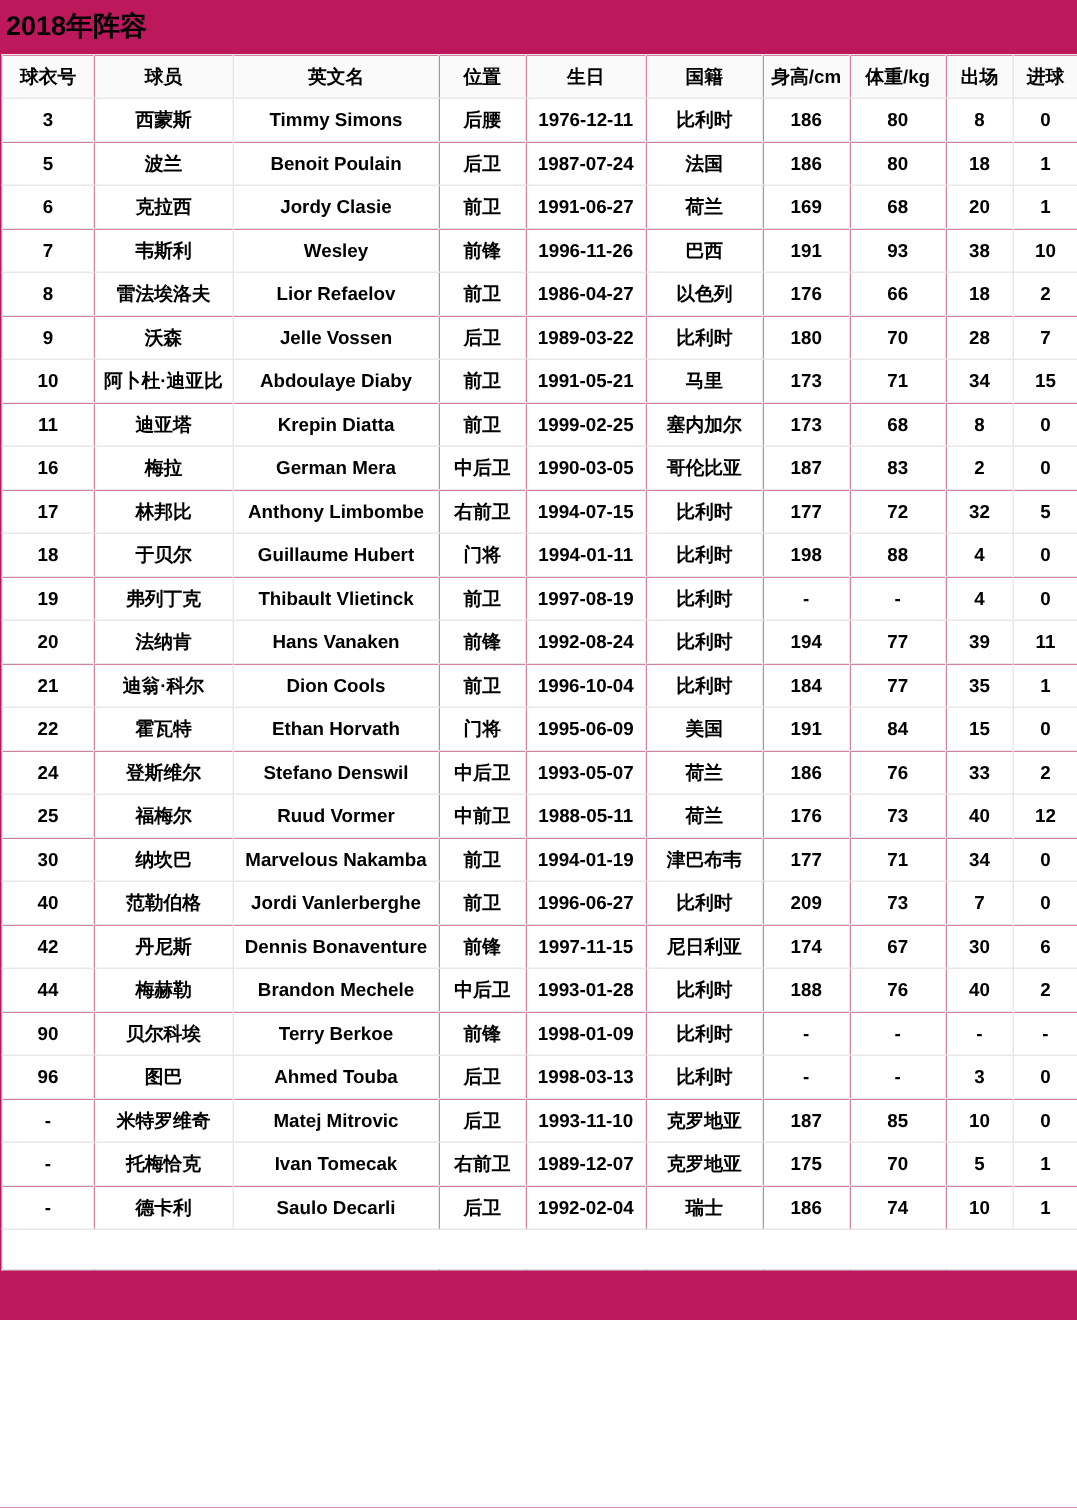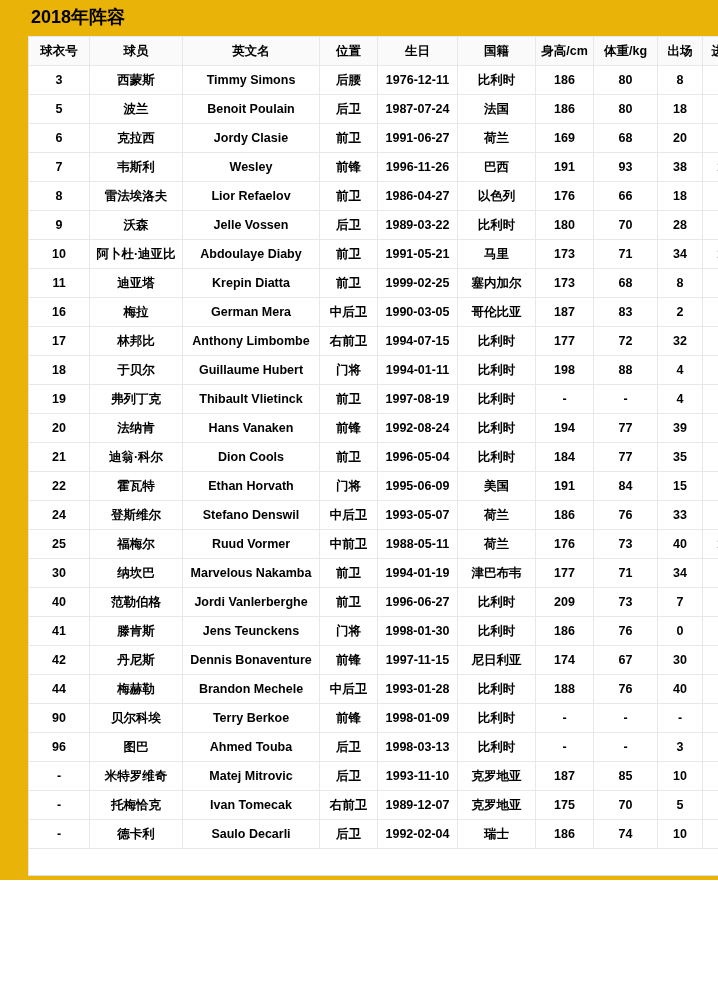--- a/index.html
+++ b/index.html
@@ -5,24 +5,23 @@
   html, body {
     margin: 0;
     padding: 0;
     background: #ffffff;
     font-family: "Liberation Sans", "DejaVu Sans", sans-serif;
     color: #000000;
   }
   .page {
     width: 718px;
     height: 880px;
-    background: #eab308;
+    background: #be185d;
     box-sizing: border-box;
     overflow: hidden;
-    padding-left: 27px;
   }
   .page-title {
     font-size: 18px;
     font-weight: bold;
     color: #000000;
     margin: 0;
     padding: 7px 0 9px 4px;
     line-height: 20px;
   }
   table.squad {
@@ -257,21 +256,21 @@
           <td>194</td>
           <td>77</td>
           <td>39</td>
           <td>11</td>
         </tr>
         <tr>
           <td>21</td>
           <td>迪翁·科尔</td>
           <td>Dion Cools</td>
           <td>前卫</td>
-          <td>1996-05-04</td>
+          <td>1996-10-04</td>
           <td>比利时</td>
           <td>184</td>
           <td>77</td>
           <td>35</td>
           <td>1</td>
         </tr>
         <tr>
           <td>22</td>
           <td>霍瓦特</td>
           <td>Ethan Horvath</td>
@@ -325,32 +324,20 @@
           <td>Jordi Vanlerberghe</td>
           <td>前卫</td>
           <td>1996-06-27</td>
           <td>比利时</td>
           <td>209</td>
           <td>73</td>
           <td>7</td>
           <td>0</td>
         </tr>
         <tr>
-          <td>41</td>
-          <td>滕肯斯</td>
-          <td>Jens Teunckens</td>
-          <td>门将</td>
-          <td>1998-01-30</td>
-          <td>比利时</td>
-          <td>186</td>
-          <td>76</td>
-          <td>0</td>
-          <td>0</td>
-        </tr>
-        <tr>
           <td>42</td>
           <td>丹尼斯</td>
           <td>Dennis Bonaventure</td>
           <td>前锋</td>
           <td>1997-11-15</td>
           <td>尼日利亚</td>
           <td>174</td>
           <td>67</td>
           <td>30</td>
           <td>6</td>

